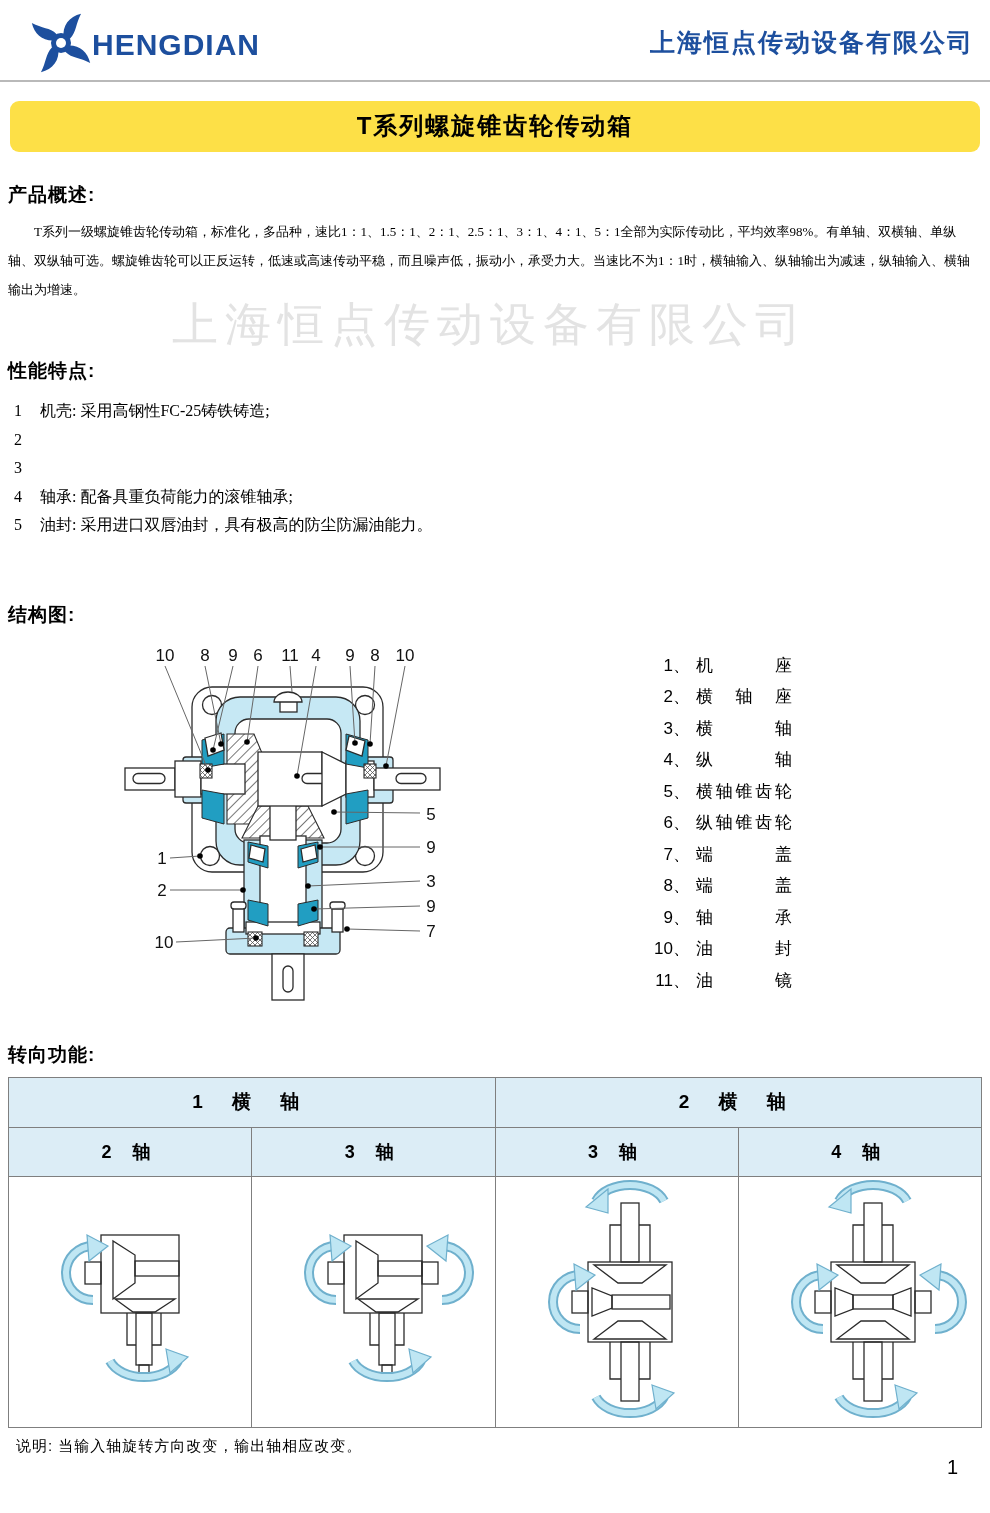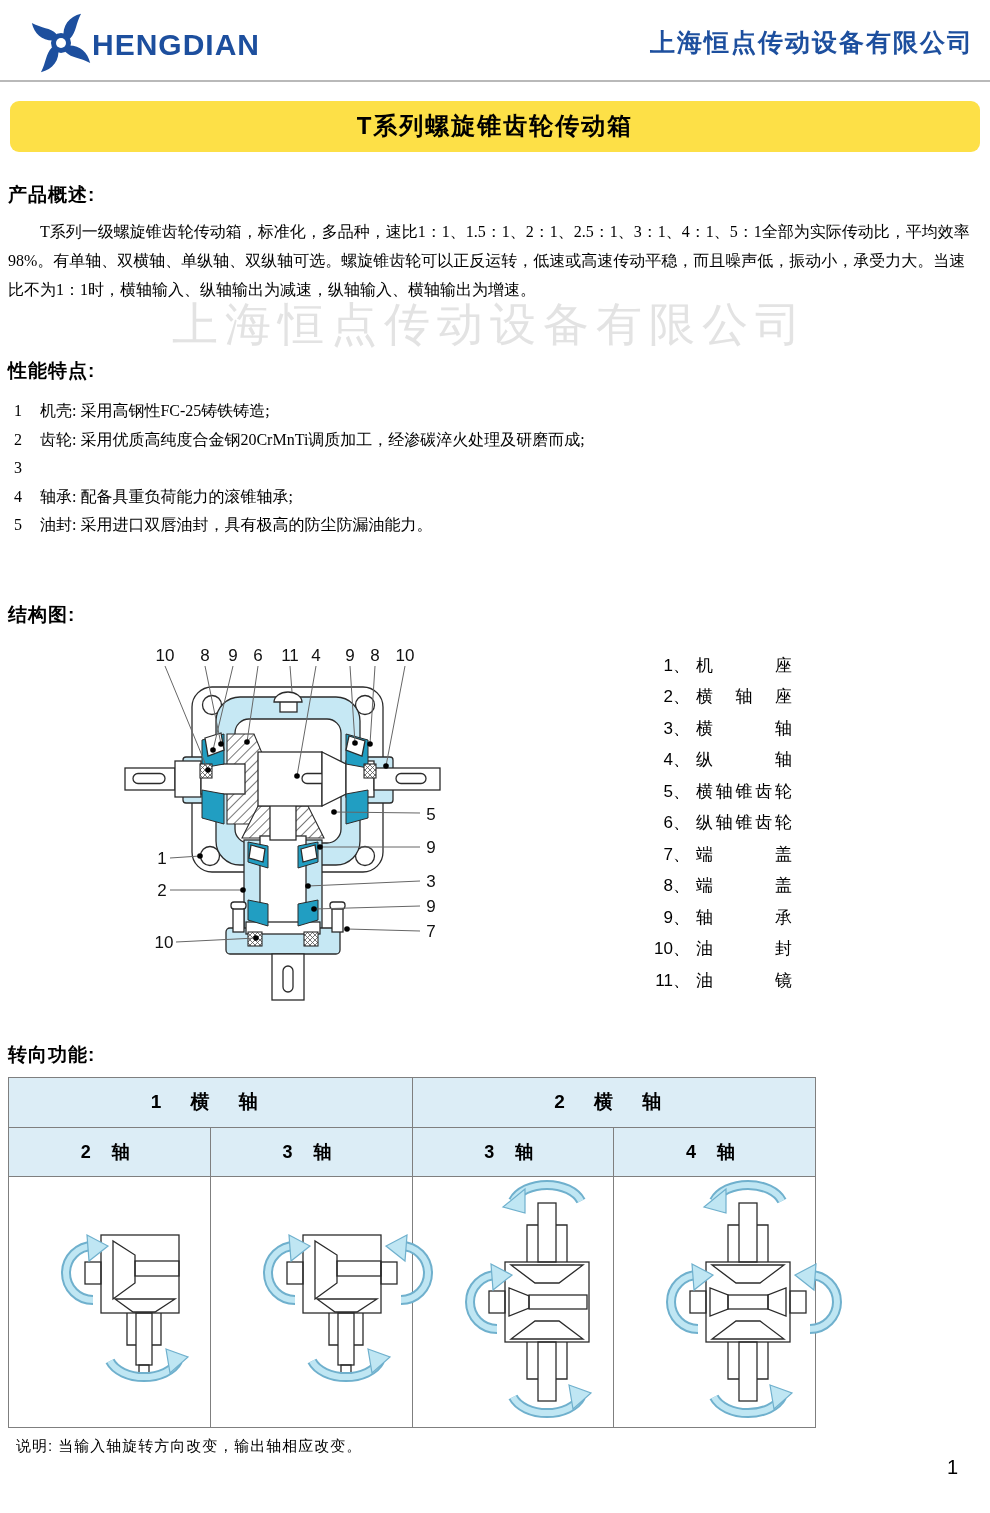--- a/index.html
+++ b/index.html
@@ -17,39 +17,39 @@
   .divider{border:none;border-top:2px solid #b9b9b9;margin:2px 0 0 0;}
   
   .banner{margin:19px 10px 0 10px;background:#fde047;text-align:center;
     font-size:24px;font-weight:bold;padding:9px 0 10px 0;letter-spacing:2px;border-radius:9px;}
   
   .sec-h{font-size:19px;font-weight:bold;padding-left:8px;letter-spacing:1px;}
   .sec-h.overview{margin-top:30px;}
   .sec-h.features{margin-top:54px;}
   .sec-h.structure{margin-top:62px;}
   .sec-h.steering{margin-top:10px;}
-  .para{margin:9px 10px 10px 8px;font-size:16px;line-height:29px;
+  .para{margin:9px 10px 10px 8px;font-size:13px;line-height:29px;
     text-indent:2em;font-family:"Liberation Serif",serif;}
   .watermark{position:absolute;left:172px;top:294px;font-size:46px;color:#e3e3e3;
     letter-spacing:7px;white-space:nowrap;font-family:"Liberation Serif",serif;z-index:0;}
   .feat-list{margin:13px 0 0 0;}
   .feat-row{display:flex;font-size:16px;line-height:28.5px;
     font-family:"Liberation Serif",serif;}
   .feat-num{width:22px;text-align:right;flex:0 0 22px;}
   .feat-text{margin-left:18px;}
   
   .diagram-row{display:flex;margin-top:12px;position:relative;z-index:1;}
   .struct-svg{margin-left:120px;flex:0 0 530px;}
   .parts-list{margin-left:-6px;margin-top:10px;width:164px;}
   .part-row{display:flex;font-size:17px;line-height:31.5px;}
   .part-num{width:46px;flex:0 0 46px;text-align:right;}
   .part-name{display:inline-block;width:96px;margin-left:6px;
     text-align:justify;text-align-last:justify;}
   
-  table.steer{border-collapse:collapse;margin:9px 16px 0 8px;width:808px;table-layout:fixed;}
+  table.steer{border-collapse:collapse;margin:9px 16px 0 8px;width:974px;table-layout:fixed;}
   table.steer td,table.steer th{border:1px solid #7f7f7f;}
   .steer .grp{background:#dcedf6;height:47px;text-align:center;
     font-size:19px;font-weight:bold;letter-spacing:12px;}
   .steer .axh{background:#dcedf6;height:46px;text-align:center;
     font-size:18px;font-weight:bold;letter-spacing:8px;}
   .steer .cell{height:246px;background:#fff;text-align:center;vertical-align:middle;padding:0;}
   .note{margin:9px 0 0 16px;font-size:15px;font-weight:normal;letter-spacing:1px;}
   .page-num{position:absolute;right:32px;top:1456px;font-size:20px;}
   
   .ln{fill:none;stroke:#2b2b2b;stroke-width:1.3;}
@@ -93,21 +93,20 @@
 <div class="para">T系列一级螺旋锥齿轮传动箱，标准化，多品种，速比1：1、1.5：1、2：1、2.5：1、3：1、4：1、5：1全部为实际传动比，平均效率98%。有单轴、双横轴、单纵轴、双纵轴可选。螺旋锥齿轮可以正反运转，低速或高速传动平稳，而且噪声低，振动小，承受力大。当速比不为1：1时，横轴输入、纵轴输出为减速，纵轴输入、横轴输出为增速。</div>
 
 <div class="sec-h features">性能特点:</div>
 <div class="feat-list">
   <div class="feat-row">
     <span class="feat-num">1</span>
     <span class="feat-text">机壳: 采用高钢性FC-25铸铁铸造;</span>
   </div>
   <div class="feat-row">
     <span class="feat-num">2</span>
-    <span class="feat-text">齿轮: 采用优质高纯度合金钢20CrMnTi调质加工，经渗碳淬火处理及研磨而成;</span>
   </div>
   <div class="feat-row">
     <span class="feat-num">3</span>
   </div>
   <div class="feat-row">
     <span class="feat-num">4</span>
     <span class="feat-text">轴承: 配备具重负荷能力的滚锥轴承;</span>
   </div>
   <div class="feat-row">
     <span class="feat-num">5</span>

